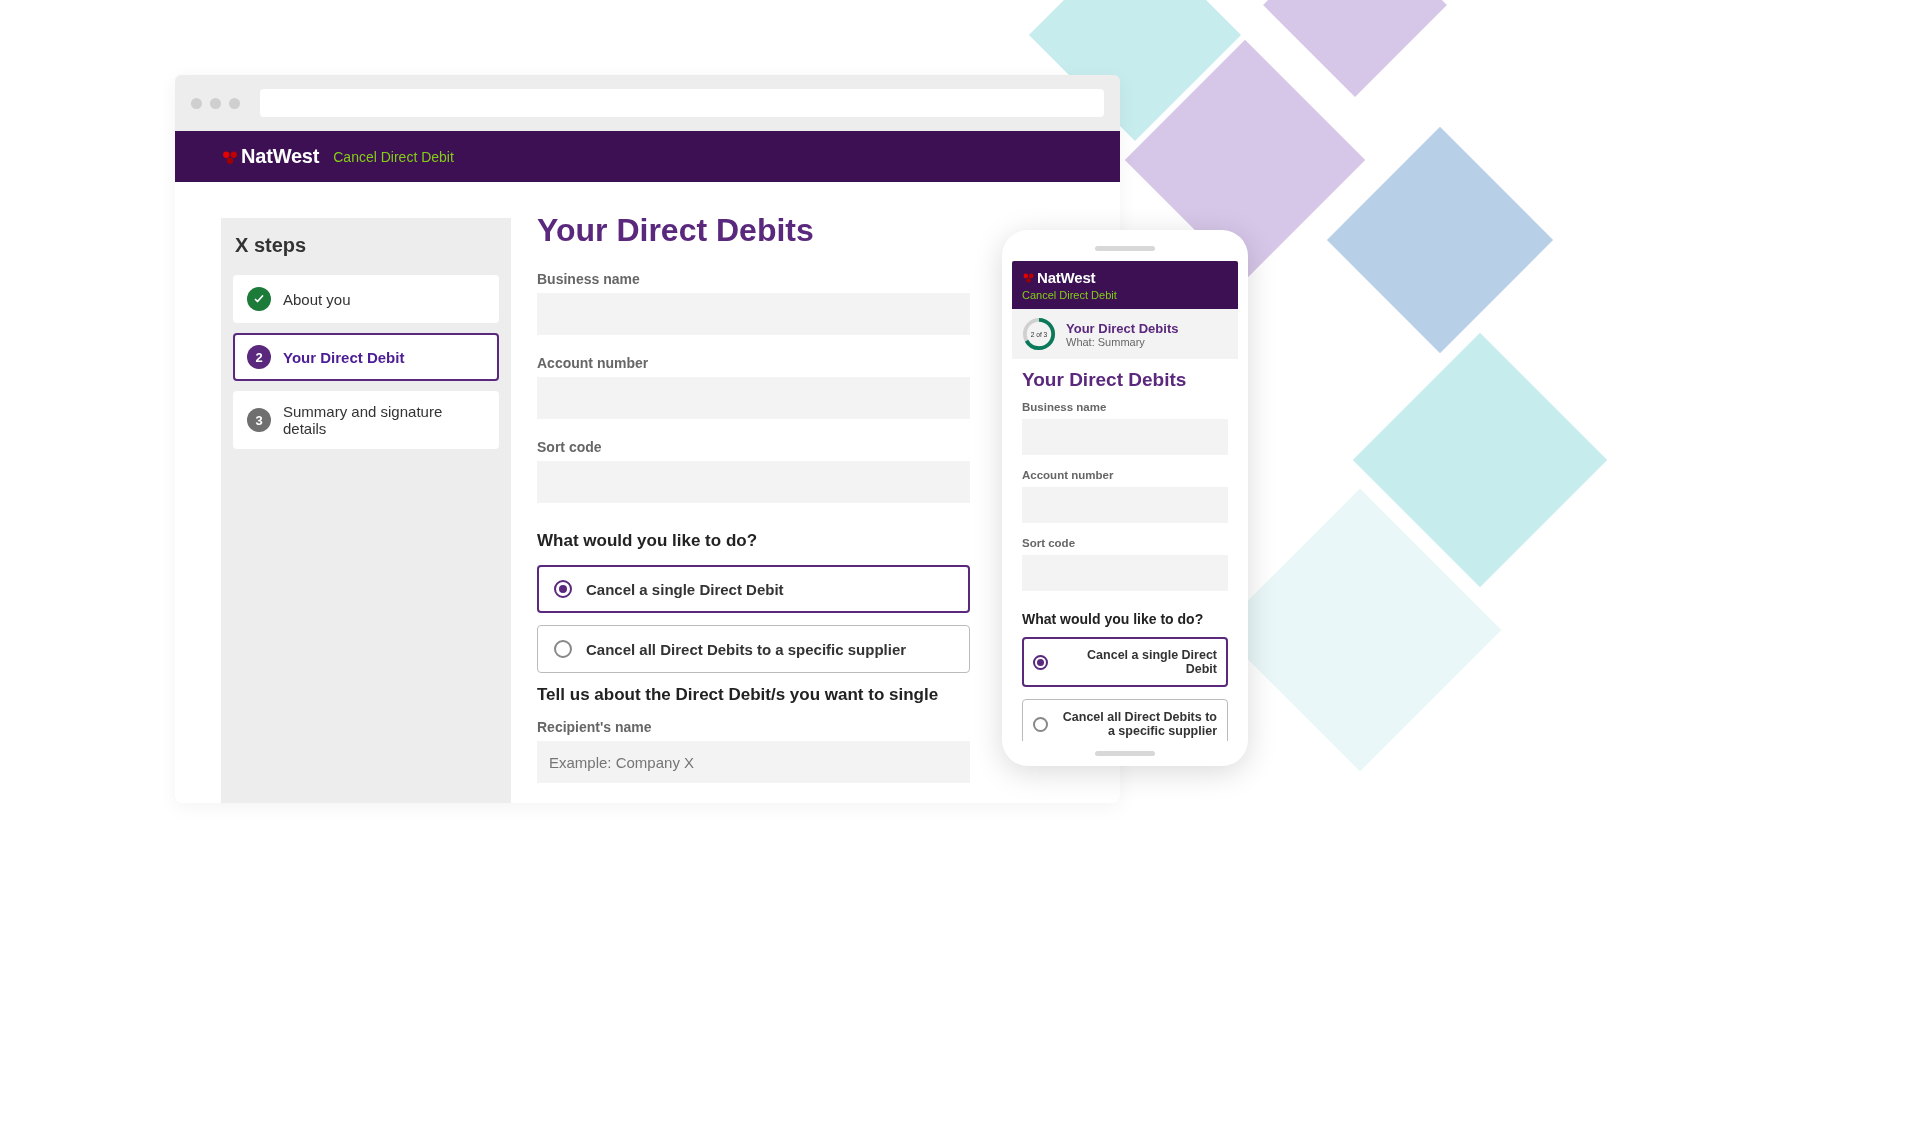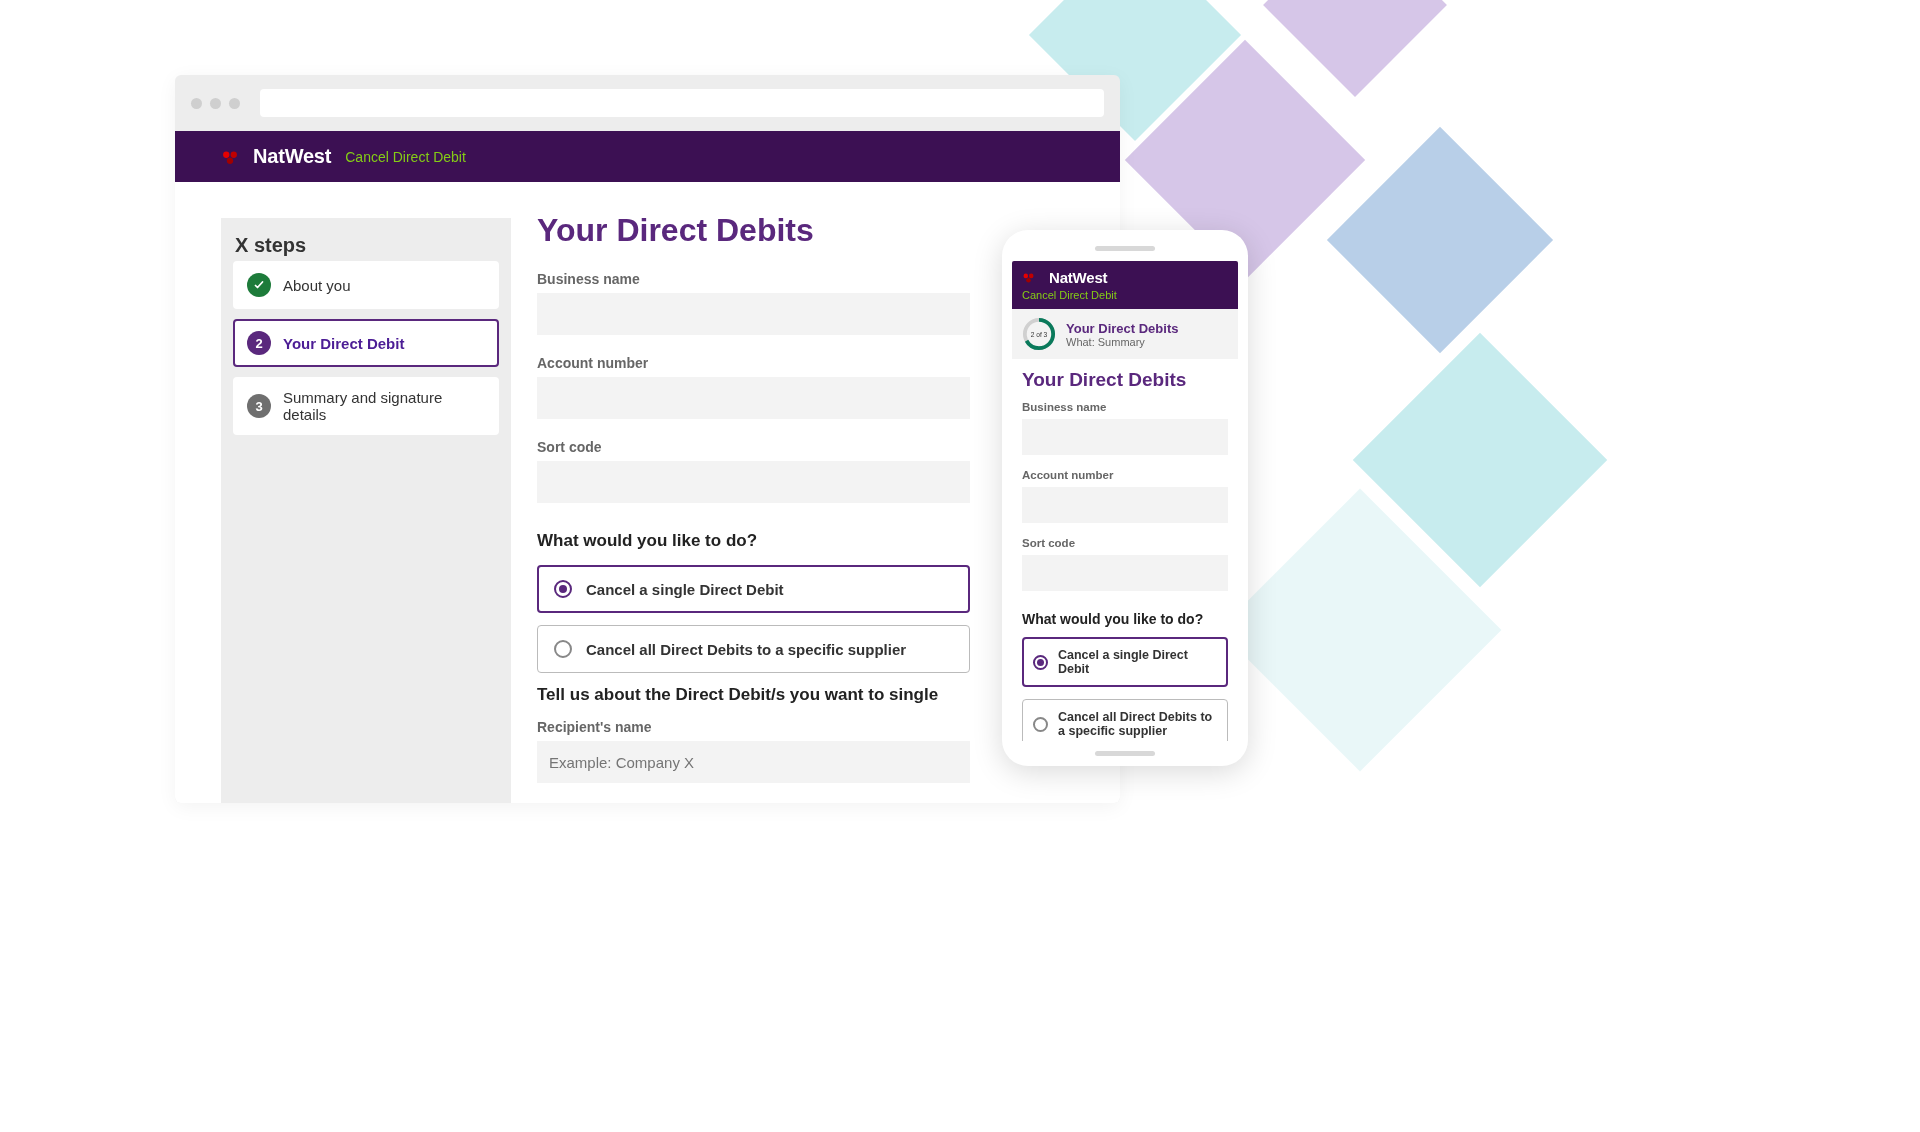--- a/index.html
+++ b/index.html
@@ -47,35 +47,35 @@
   }
 
   .app-header {
     background: #3c1053;
     color: #fff;
     display: flex;
     align-items: center;
     padding: 14px 46px;
     gap: 14px;
   }
-  .logo-mark { display: inline-flex; align-items: center; gap: 14px; }
+  .logo-mark { display: inline-flex; align-items: center; gap: 2px; }
   .logo-svg { width: 18px; height: 18px; }
   .logo-text { font-weight: 700; font-size: 20px; letter-spacing: -0.2px; }
   .app-subtitle { font-size: 14px; color: #84cc16; }
 
   .page-body { display: flex; background: #fff; min-height: 580px; }
 
   
   .sidebar {
     width: 290px;
     background: #ededed;
     margin: 36px 0 0 46px;
     padding: 16px 12px;
   }
-  .sidebar-title { font-size: 20px; font-weight: 700; color: #333; margin-bottom: 4px; padding-left: 2px;}
+  .sidebar-title { font-size: 20px; font-weight: 700; color: #333; margin-bottom: 18px; padding-left: 2px;}
   .step-item {
     display: flex; align-items: center; gap: 12px;
     background: #fff;
     border-radius: 4px;
     padding: 12px 14px;
     margin-bottom: 10px;
     font-size: 15px;
     color: #333;
   }
   .step-item.completed .step-badge { background: #1d7b3a; }
@@ -102,20 +102,21 @@
     font-family: inherit;
   }
   .section-heading { font-size: 17px; font-weight: 800; color: #222; margin: 8px 0 14px; }
 
   .radio-option {
     display: flex; align-items: center; gap: 14px;
     border: 1px solid #bbb; border-radius: 4px;
     padding: 14px 16px; margin-bottom: 12px;
     font-size: 15px; font-weight: 600; color: #333;
     cursor: pointer;
+    text-align: right;
   }
   .radio-option.selected { border: 2px solid #5a287d; padding: 13px 15px; }
   .radio-circle {
     width: 18px; height: 18px; border: 2px solid #888; border-radius: 50%;
     display: flex; align-items: center; justify-content: center; flex-shrink: 0;
   }
   .radio-option.selected .radio-circle { border-color: #5a287d; }
   .radio-dot { width: 8px; height: 8px; border-radius: 50%; background: #5a287d; }
 
   

